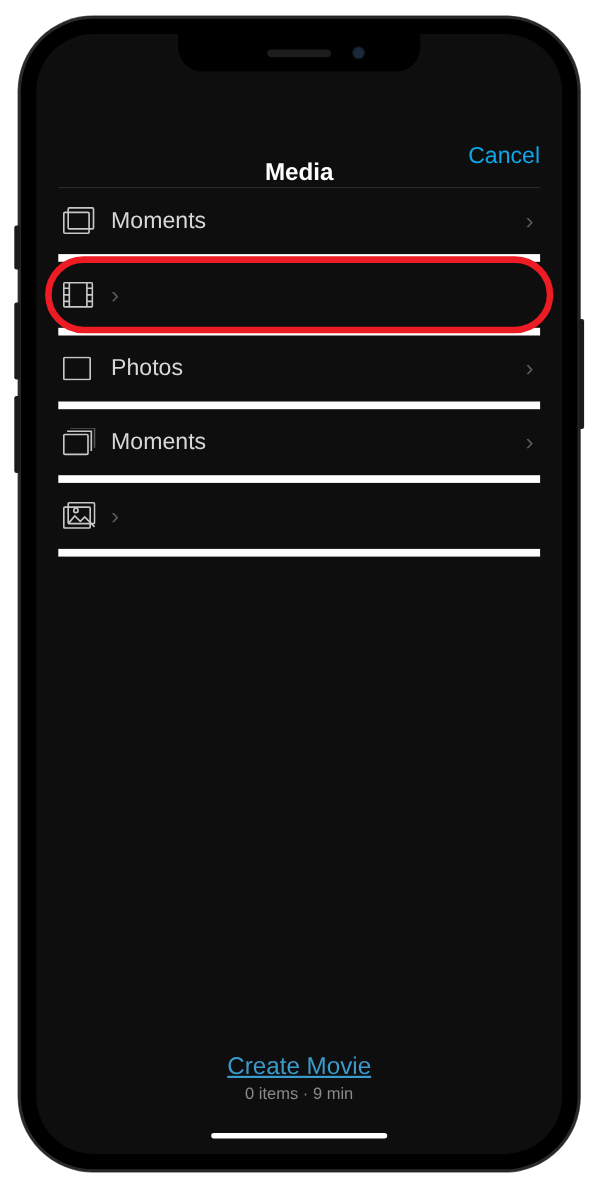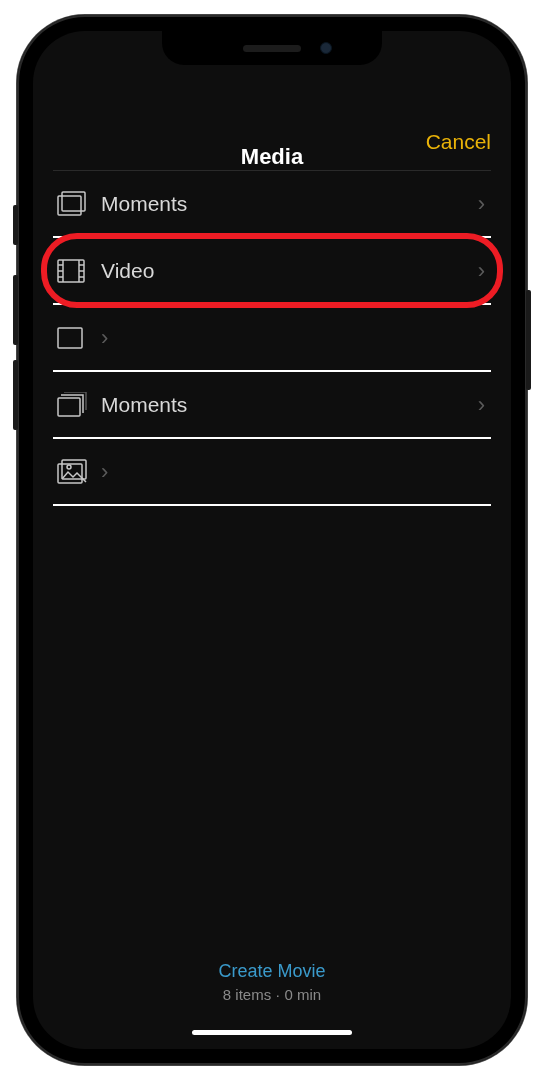--- a/index.html
+++ b/index.html
@@ -67,32 +67,32 @@
     }
     .header-title {
       color: #fff;
       font-size: 22px;
       font-weight: 600;
     }
     .cancel-btn {
       position: absolute;
       right: 0;
       bottom: 16px;
-      color: #eab308;
+      color: #0ea5e9;
       font-size: 21px;
       font-weight: 400;
     }
     .list {
       padding: 0 20px;
     }
     .list-row {
       display: flex;
       align-items: center;
       height: 67px;
-      border-bottom: 2px solid #ffffff;
+      border-bottom: 7px solid #ffffff;
       position: relative;
     }
     .list-row .icon-wrap {
       width: 48px;
       display: flex;
       align-items: center;
       justify-content: flex-start;
       padding-left: 4px;
     }
     .list-row .label {
@@ -120,22 +120,23 @@
     }
     .bottom-area {
       position: absolute;
       bottom: 46px;
       left: 0;
       right: 0;
       text-align: center;
     }
     .create-btn {
       color: #3a9acb;
-      font-size: 18px;
+      font-size: 22px;
       font-weight: 500;
+      text-decoration: underline;
     }
     .status-line {
       color: #8a8a8a;
       font-size: 15px;
       margin-top: 4px;
     }
     .home-indicator {
       position: absolute;
       bottom: 14px;
       left: 50%;
@@ -186,31 +187,31 @@
             <line x1="6" y1="1" x2="6" y2="23"></line>
             <line x1="22" y1="1" x2="22" y2="23"></line>
             <line x1="1" y1="6" x2="6" y2="6"></line>
             <line x1="1" y1="12" x2="6" y2="12"></line>
             <line x1="1" y1="18" x2="6" y2="18"></line>
             <line x1="22" y1="6" x2="27" y2="6"></line>
             <line x1="22" y1="12" x2="27" y2="12"></line>
             <line x1="22" y1="18" x2="27" y2="18"></line>
           </svg>
         </div>
-        <div class="label">Video</div>
         <div class="chevron">›</div>
         <div class="highlight-ring"></div>
       </div>
 
       <div class="list-row">
         <div class="icon-wrap">
           <svg class="icon-svg" width="26" height="22" viewBox="0 0 26 22">
             <rect x="1" y="1" width="24" height="20" rx="1"></rect>
           </svg>
         </div>
+        <div class="label">Photos</div>
         <div class="chevron">›</div>
       </div>
 
       <div class="list-row">
         <div class="icon-wrap">
           <svg class="icon-svg" width="30" height="26" viewBox="0 0 30 26">
             <rect x="1" y="6" width="22" height="18" rx="1"></rect>
             <path d="M4 3 h22 v18"></path>
             <path d="M7 0 h22 v18" stroke-opacity="0.4"></path>
           </svg>
@@ -228,18 +229,18 @@
             <path d="M5 20 l6 -7 l5 5 l4 -4 l9 9"></path>
           </svg>
         </div>
         <div class="chevron">›</div>
       </div>
 
     </div>
 
     <div class="bottom-area">
       <div class="create-btn">Create Movie</div>
-      <div class="status-line">8 items · 0 min</div>
+      <div class="status-line">0 items · 9 min</div>
     </div>
 
     <div class="home-indicator"></div>
   </div>
 </div>
 
 </body></html>

